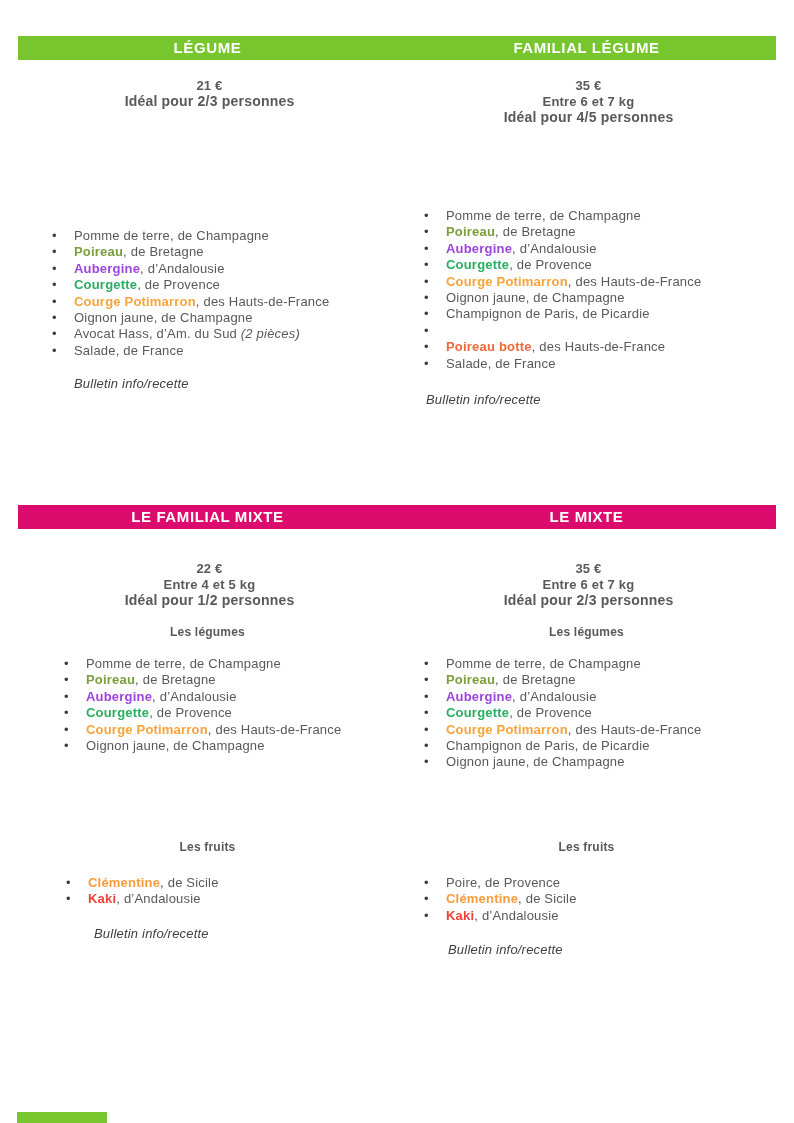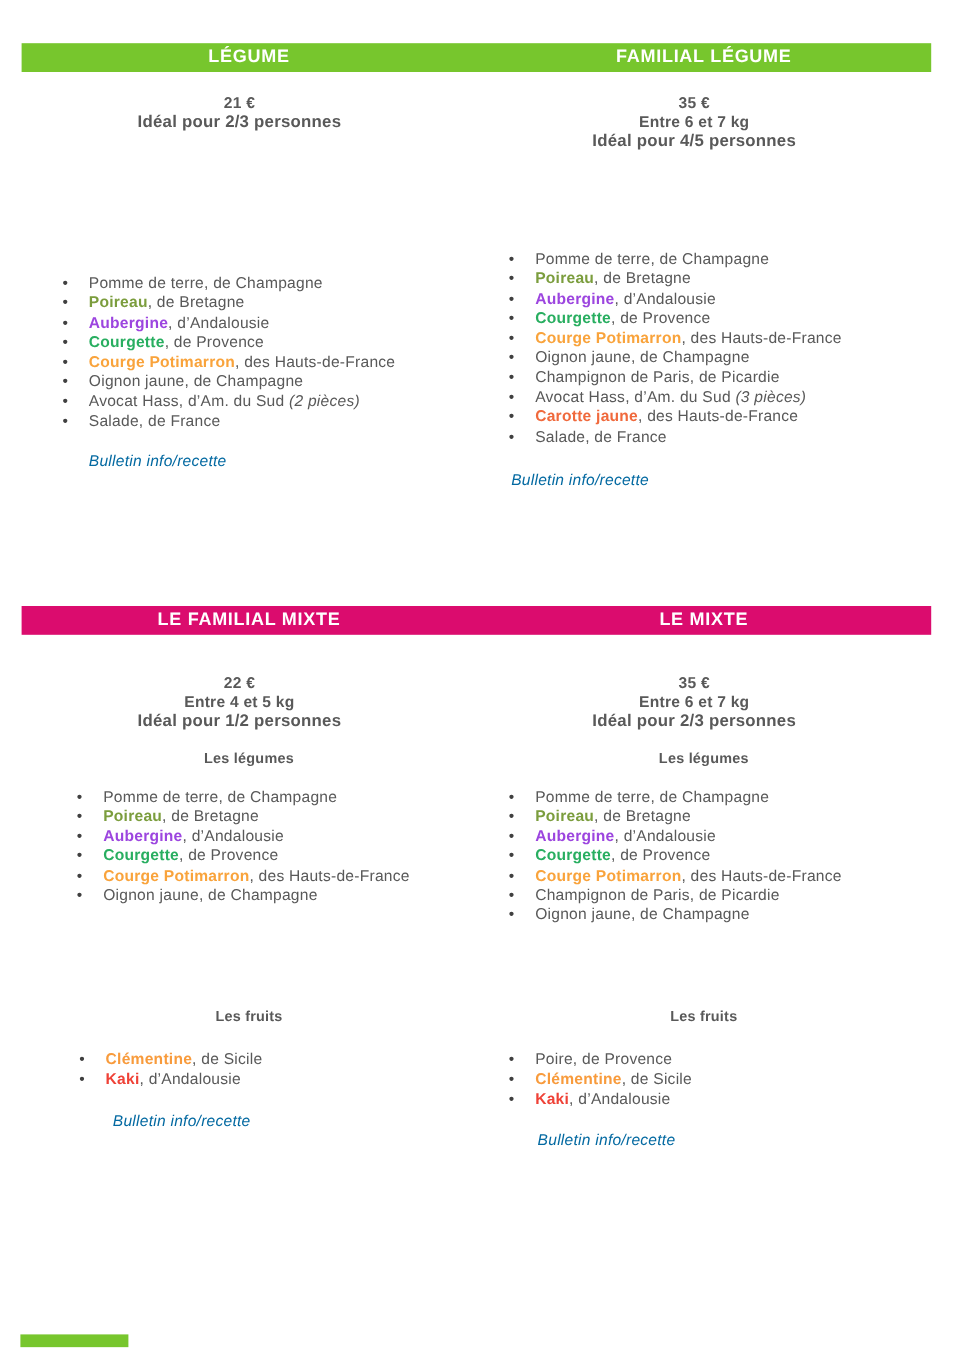--- a/index.html
+++ b/index.html
@@ -5,21 +5,21 @@
   html,body{margin:0;padding:0;background:#ffffff;}
   .page{position:relative;width:794px;height:1123px;background:#ffffff;
         font-family:"Liberation Sans",sans-serif;color:#595959;overflow:hidden;}
 
   .bar{position:absolute;left:18px;width:758px;height:24px;display:flex;}
   .bar-green{top:36px;background:#77C62D;}
   .bar-pink{top:505px;background:#DB0C6E;}
   .bar-cell{flex:1;text-align:center;color:#ffffff;font-weight:bold;font-size:15px;
             line-height:24px;letter-spacing:.6px;}
 
-  .row{position:absolute;left:10px;width:758px;display:flex;}
+  .row{position:absolute;left:20px;width:758px;display:flex;}
   .half{width:379px;text-align:center;}
   .price-row-1{top:78px;}
   .price-row-2{top:561px;}
   .price,.weight{font-size:13px;font-weight:bold;line-height:16px;letter-spacing:.2px;}
   .ideal{font-size:14px;font-weight:bold;line-height:14px;letter-spacing:.2px;}
 
   .sub-row{position:absolute;left:18px;width:758px;display:flex;}
   .sub-legumes{top:625px;}
   .sub-fruits{top:840px;}
   .subtitle{width:379px;text-align:center;font-size:12px;font-weight:bold;letter-spacing:.2px;}
@@ -30,21 +30,21 @@
   .lead{font-weight:bold;}
   .note{font-size:13px;font-style:italic;align-self:center;}
 
   .list-g-left{top:228px;left:52px;}
   .list-g-right{top:208px;left:424px;}
   .list-m-left{top:656px;left:64px;}
   .list-m-right{top:656px;left:424px;}
   .list-f-left{top:875px;left:66px;}
   .list-f-right{top:875px;left:424px;}
 
-  .bulletin{position:absolute;font-style:italic;font-size:13px;letter-spacing:.2px;color:#0369a1;}
+  .bulletin{position:absolute;font-style:italic;font-size:13px;letter-spacing:.2px;color:#404040;}
   .bul-g-left{top:376px;left:74px;}
   .bul-g-right{top:392px;left:426px;}
   .bul-m-left{top:926px;left:94px;}
   .bul-m-right{top:942px;left:448px;}
 
   .bottom-strip{position:absolute;top:1112px;left:17px;width:90px;height:11px;background:#77C62D;}
 </style>
 </head>
 <body>
 
@@ -125,25 +125,24 @@
       <li>
         <span class="bullet">•</span>
         <span><span>Oignon jaune</span><span>, de Champagne</span></span>
       </li>
       <li>
         <span class="bullet">•</span>
         <span><span>Champignon de Paris</span><span>, de Picardie</span></span>
       </li>
       <li>
         <span class="bullet">•</span>
-        <span><span>Avocat Hass</span><span>, d’Am. du Sud </span><span class="note">(3 pièces)</span></span>
-      </li>
-      <li>
-        <span class="bullet">•</span>
-        <span><span class="lead" style="color: rgb(240, 105, 60);">Carotte jaune</span><span>, des Hauts-de-France</span></span>
+      </li>
+      <li>
+        <span class="bullet">•</span>
+        <span><span class="lead" style="color: rgb(240, 105, 60);">Poireau botte</span><span>, des Hauts-de-France</span></span>
       </li>
       <li>
         <span class="bullet">•</span>
         <span><span>Salade</span><span>, de France</span></span>
       </li>
     </ul>
 
   <div class="bulletin bul-g-left">Bulletin info/recette</div>
   <div class="bulletin bul-g-right">Bulletin info/recette</div>
 

